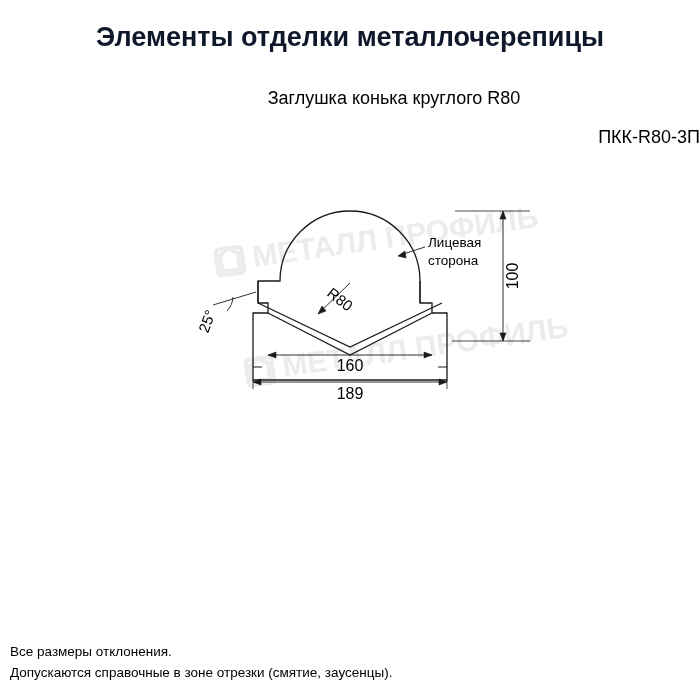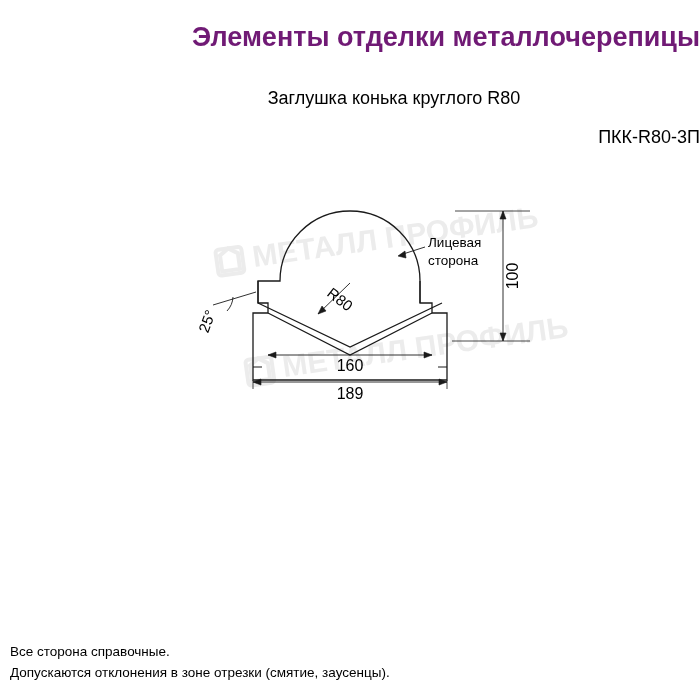--- a/index.html
+++ b/index.html
@@ -18,25 +18,25 @@
   .page {
     position: relative;
     width: 700px;
     height: 700px;
   }
   .title {
     position: absolute;
     top: 22px;
     left: 0;
     width: 700px;
-    text-align: right;
+    text-align: center;
     font-size: 27px;
     font-weight: bold;
     letter-spacing: 0px;
-    color: #701a75;
+    color: #0f172a;
   }
   .subtitle {
     position: absolute;
     top: 88px;
     left: 0;
     width: 700px;
     text-align: center;
     font-size: 18px;
     color: #000;
     margin-left: 44px;
@@ -167,17 +167,17 @@
         <text x="428" y="72" font-size="13.5">Лицевая</text>
         <text x="428" y="90" font-size="13.5">сторона</text>
         <text x="518" y="101" transform="rotate(-90 518 101)" text-anchor="middle" font-size="16">100</text>
         <text x="350" y="196" text-anchor="middle" font-size="16">160</text>
         <text x="350" y="224" text-anchor="middle" font-size="16">189</text>
       </g>
     </svg>
   </div>
 
   <div class="footnotes">
-    <div>Все сторона справочные.</div>
-    <div>Допускаются отклонения в зоне отрезки (смятие, заусенцы).</div>
+    <div>Все размеры отклонения.</div>
+    <div>Допускаются справочные в зоне отрезки (смятие, заусенцы).</div>
   </div>
 
 </div>
 
 </body></html>

